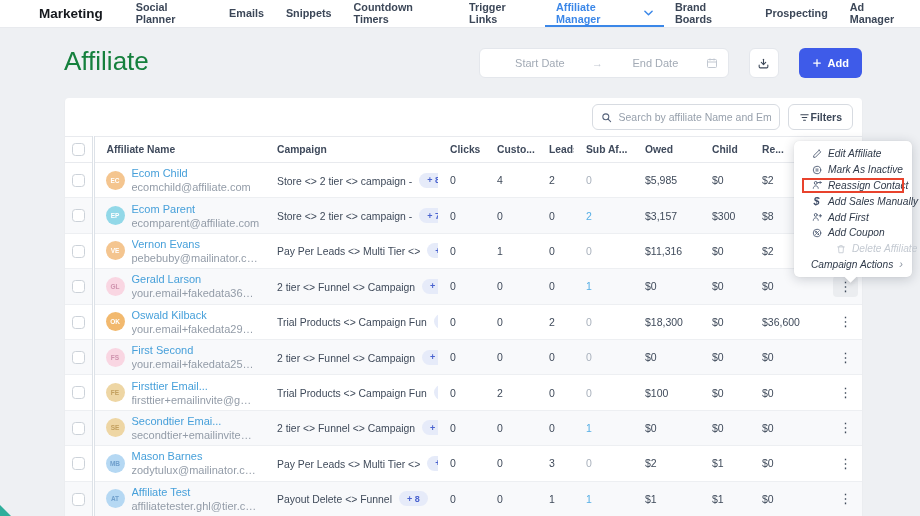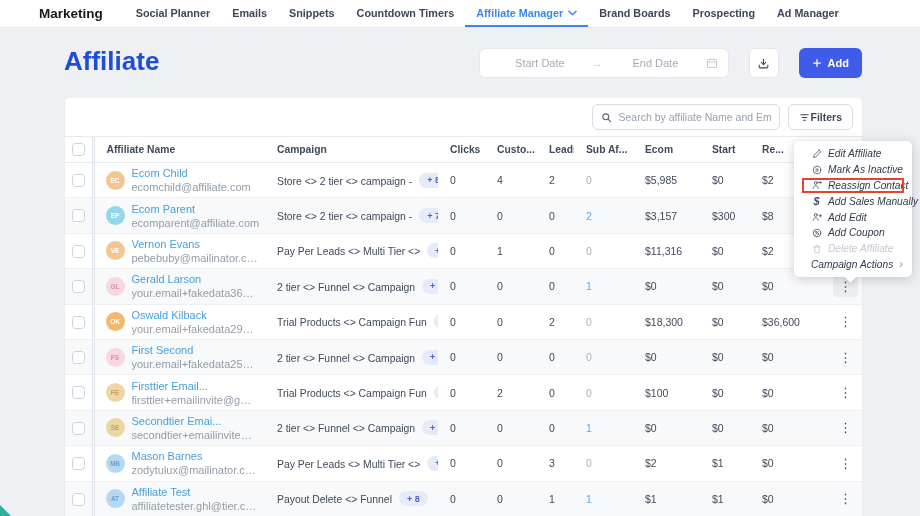--- a/index.html
+++ b/index.html
@@ -9,21 +9,21 @@
   
   .topnav { position:absolute; top:0; left:0; right:0; height:28px; background:#fff;
             border-bottom:1px solid #e8eaee; display:flex; align-items:stretch; padding-left:9px; z-index:10; }
   .brand { font-size:13.5px; font-weight:700; color:#15181d; margin-right:22px; align-self:center;padding-left:30px; }
   .nav-item { font-size:10.8px; font-weight:600; color:#3c4758; padding:0 11px; display:flex;
               align-items:center; gap:5px; cursor:pointer; border-bottom:2px solid transparent; }
   .nav-item.active { color:#3b87e8; border-bottom-color:#3b87e8; }
   .nav-item svg { display:block; }
 
   
-  .page-title { position:absolute; left:64px; top:46px; font-size:26px; font-weight:700; color:#1d4ed8; }
+  .page-title { position:absolute; left:64px; top:46px; font-size:26px; font-weight:400; color:#15803d; }
   .head-controls { position:absolute; top:48px; right:58px; display:flex; align-items:center; gap:20px; }
   .date-range { width:250px; height:30px; background:#fff; border:1px solid #e4e7ec; border-radius:6px;
                 display:flex; align-items:center; padding:0 10px; font-size:11px; color:#a2aab5; cursor:pointer; }
   .date-range .slot { flex:1; text-align:center; }
   .date-range .arr { color:#c2c8d1; font-size:11px; padding:0 2px; }
   .icon-btn { width:30px; height:30px; background:#fff; border:1px solid #e4e7ec; border-radius:6px;
               display:flex; align-items:center; justify-content:center; color:#3c4758; cursor:pointer; }
   .add-btn { height:30px; padding:0 13px; background:#3e5be9; border:none; border-radius:6px; color:#fff;
              font-size:11px; font-weight:600; display:flex; align-items:center; gap:6px; cursor:pointer;
              font-family:"Liberation Sans", sans-serif; }
@@ -70,21 +70,21 @@
   .kebab.active { background:#ebedf0; }
 
   
   .ctx-menu { position:absolute; left:794px; top:141px; width:118px; background:#fff; border-radius:5px;
               box-shadow:0 2px 12px rgba(20,30,50,.20), 0 0 1px rgba(0,0,0,.12); padding:5px 8px; z-index:60;font-style:italic; }
   .mi { position:relative; display:flex; align-items:center; gap:6px; height:15.8px; padding:0 9px;
         font-size:10.2px; color:#2f3a4a; cursor:pointer; white-space:nowrap; }
   .mi .mic { width:11px; flex:0 0 11px; display:flex; align-items:center; justify-content:center; color:#42506a; }
   .mi .dollar { font-size:11px; font-weight:600; color:#42506a; line-height:1; }
   .mi.highlight::after { content:""; position:absolute; inset:0; border:2px solid #e8432d; pointer-events:none; }
-  .mi.disabled { color:#c3c9d1; cursor:default; }
+  .mi.disabled { color:#c3c9d1; cursor:default;margin-left:24px; }
   .mi.disabled .mic { color:#c3c9d1; }
   .mi.submenu { justify-content:space-between; }
   .mi .chev { color:#8a93a0; font-size:11px; }
   .menu-caret { position:absolute; left:52px; bottom:-4px; width:9px; height:9px; background:#fff;
                 transform:rotate(45deg); box-shadow:2px 2px 4px rgba(0,0,0,.08); }
 
   .corner-wedge { position:absolute; left:0; bottom:0; width:0; height:0;
                   border-left:11px solid #2fae9b; border-top:11px solid transparent; z-index:80; }
 </style>
 </head>
@@ -102,20 +102,23 @@
       </div>
 
   <div class="nav-item">
         <span>Snippets</span>
       </div>
 
   <div class="nav-item">
         <span>Countdown Timers</span>
       </div>
 
+  <div class="nav-item">
+        <span>Trigger Links</span>
+      </div>
 
   <div class="nav-item active">
         <span>Affiliate Manager</span>
         <span style="display: flex;">
           <svg width="9" height="6" viewBox="0 0 10 6">
             <polyline points="1,1 5,5 9,1" fill="none" stroke="currentColor" stroke-width="1.6" stroke-linecap="round" stroke-linejoin="round"></polyline>
           </svg>
         </span>
       </div>
 
@@ -208,22 +211,22 @@
     </colgroup>
     <thead>
       <tr>
         <th class="c-check"><span class="cb"></span></th>
         <th>Affiliate Name</th>
         <th>Campaign</th>
         <th>Clicks</th>
         <th>Custo...</th>
         <th>Leads</th>
         <th>Sub Af...</th>
-        <th>Ecom</th>
-        <th>Start</th>
+        <th>Owed</th>
+        <th>Child</th>
         <th>Re...</th>
         <th></th>
       </tr>
     </thead>
     <tbody id="rows">
   <tr>
     <td class="c-check"><span class="cb"></span></td>
     <td class="c-name">
       <div class="namecell">
         <span class="avatar" style="background: rgb(244, 197, 143); color: rgb(255, 255, 255);">EC</span>
@@ -501,21 +504,21 @@
   </div>
   <div class="mi">
     <span class="mic">
       <svg width="10" height="10" viewBox="0 0 24 24" fill="none" stroke="currentColor" stroke-width="2" stroke-linecap="round" stroke-linejoin="round">
           <circle cx="9" cy="7" r="3.5"></circle>
           <path d="M3 20c0-3.3 2.7-6 6-6s6 2.7 6 6"></path>
           <path d="M17 9h6"></path>
           <path d="M20 6v6"></path>
         </svg>
     </span>
-      <span>Add Edit</span>
+      <span>Add First</span>
   </div>
   <div class="mi">
     <span class="mic">
       <svg width="10" height="10" viewBox="0 0 24 24" fill="none" stroke="currentColor" stroke-width="2" stroke-linecap="round">
           <circle cx="12" cy="12" r="9"></circle>
           <path d="M8.5 15.5l7-7"></path>
           <circle cx="9.3" cy="9.3" r="1" fill="currentColor"></circle>
           <circle cx="14.7" cy="14.7" r="1" fill="currentColor"></circle>
         </svg>
     </span>

